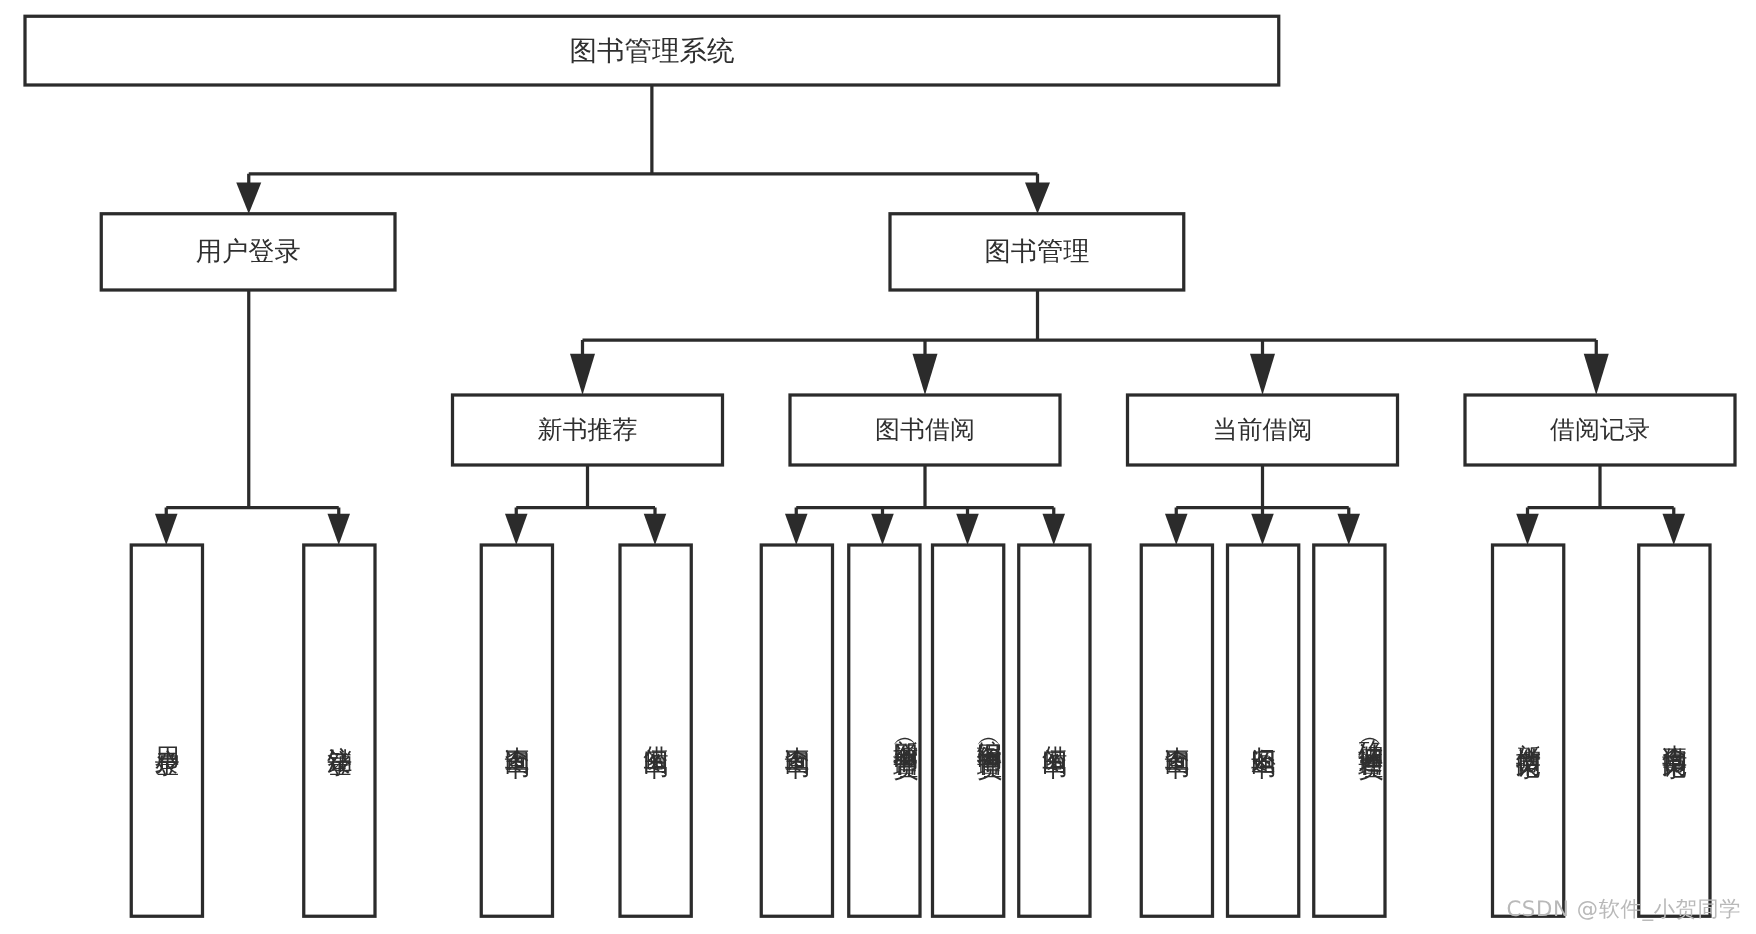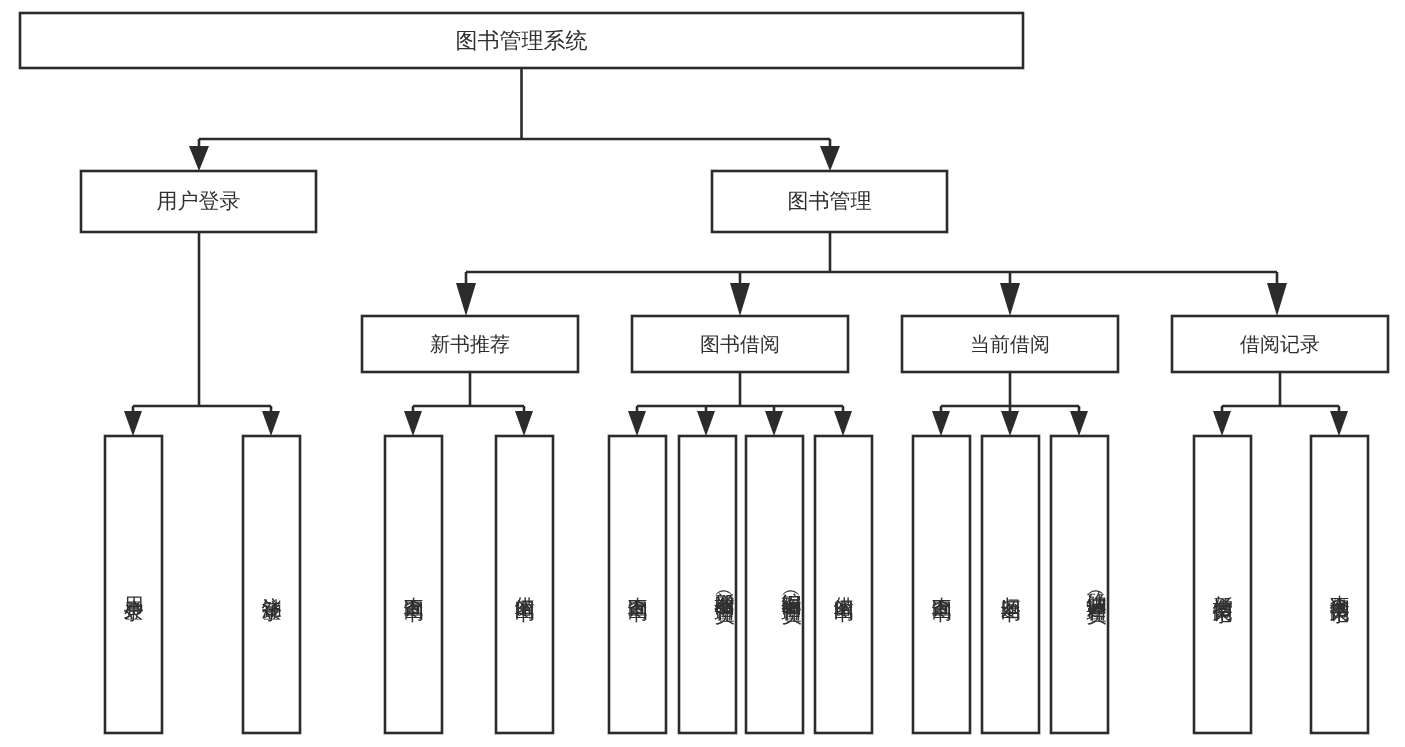--- a/index.html
+++ b/index.html
@@ -209,14 +209,15 @@
   <div class="leaf-label-wrap" style="left:746px; top:436px; width:57px; height:297px; align-items:flex-start;">编辑图书（管理员）</div>
   <div class="leaf-label-wrap" style="left:815px; top:436px; width:57px; height:297px;">借阅图书</div>
 
   <div class="leaf-label-wrap" style="left:913px; top:436px; width:57px; height:297px;">查询图书</div>
   <div class="leaf-label-wrap" style="left:982px; top:436px; width:57px; height:297px;">归还图书</div>
   <div class="leaf-label-wrap" style="left:1051px; top:436px; width:57px; height:297px; align-items:flex-start;">确认归还（管理员）</div>
 
   <div class="leaf-label-wrap" style="left:1194px; top:436px; width:57px; height:297px;">新增借阅记录</div>
   <div class="leaf-label-wrap" style="left:1311px; top:436px; width:57px; height:297px;">查询借阅记录</div>
 
+  <div class="watermark">CSDN @软件_小贺同学</div>
 
 </div>
 
 </body></html>

